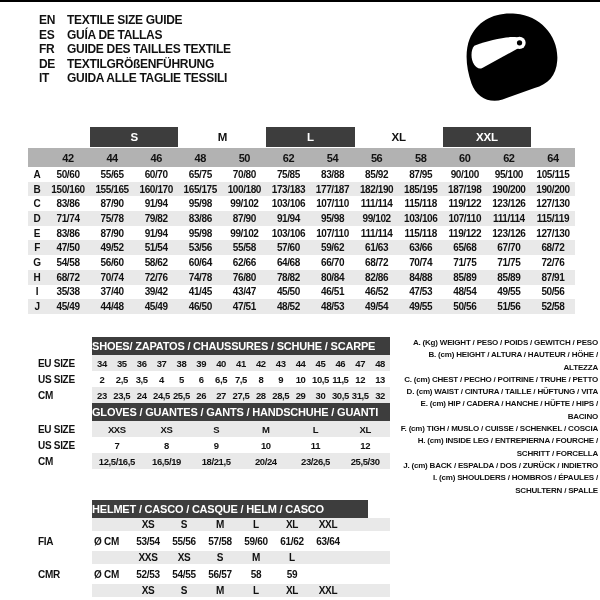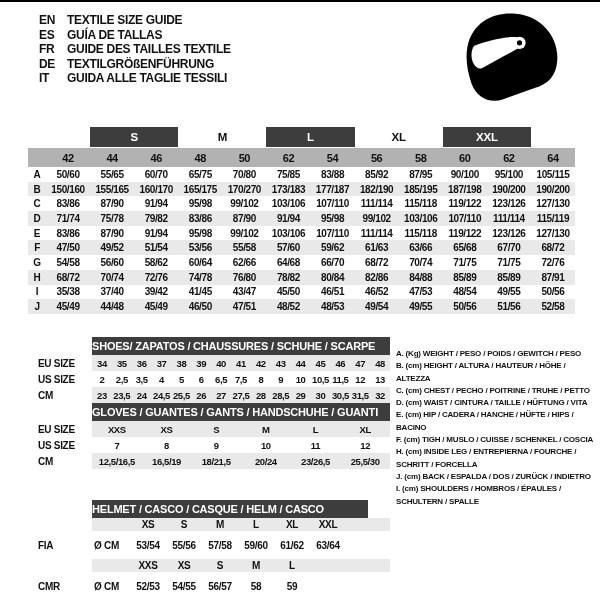--- a/index.html
+++ b/index.html
@@ -32,28 +32,28 @@
            display:flex;align-items:center;box-sizing:border-box;
            font-size:11px;letter-spacing:-0.2px;white-space:nowrap;}
   .helm-bar{width:276px;}
   .sec-row{display:grid;height:16px;}
   .sec-label{display:flex;align-items:center;padding-left:10px;font-size:10px;letter-spacing:-0.3px;}
   .shade{background:#e9e9e9;}
   .sec-row .cell{font-size:9.5px;}
 
   .helm-row{display:grid;grid-template-columns:64px 38px repeat(6,36px) 1fr;}
   .helm-sizes{height:13px;}
-  .helm-values{height:28px;}
+  .helm-values{height:20px;}
   .hcell{display:flex;align-items:center;justify-content:center;font-size:10px;letter-spacing:-0.3px;white-space:nowrap;}
   .hcell.unit{justify-content:flex-start;padding-left:2px;}
   .hlabel{display:flex;align-items:center;padding-left:10px;font-size:10px;letter-spacing:-0.3px;}
 
   
-  #legend{position:absolute;left:396px;top:348px;width:202px;font-size:8px;
-          line-height:12.3px;letter-spacing:-0.2px;}
+  #legend{position:absolute;left:396px;top:337px;width:202px;font-size:8px;
+          line-height:12.3px;letter-spacing:-0.2px;text-align:right;}
 </style>
 </head>
 <body>
 
 <div class="page">
   <div class="topline"></div>
 
   <div id="langs">
       <div class="lang-row">
         <div class="lang-code">EN</div>
@@ -125,21 +125,21 @@
         <div class="cell">90/100</div>
         <div class="cell">95/100</div>
         <div class="cell">105/115</div>
       </div>
       <div class="st-row data-row striped">
         <div class="cell">B</div>
         <div class="cell">150/160</div>
         <div class="cell">155/165</div>
         <div class="cell">160/170</div>
         <div class="cell">165/175</div>
-        <div class="cell">170/270</div>
+        <div class="cell">100/180</div>
         <div class="cell">173/183</div>
         <div class="cell">177/187</div>
         <div class="cell">182/190</div>
         <div class="cell">185/195</div>
         <div class="cell">187/198</div>
         <div class="cell">190/200</div>
         <div class="cell">190/200</div>
       </div>
       <div class="st-row data-row">
         <div class="cell">C</div>

